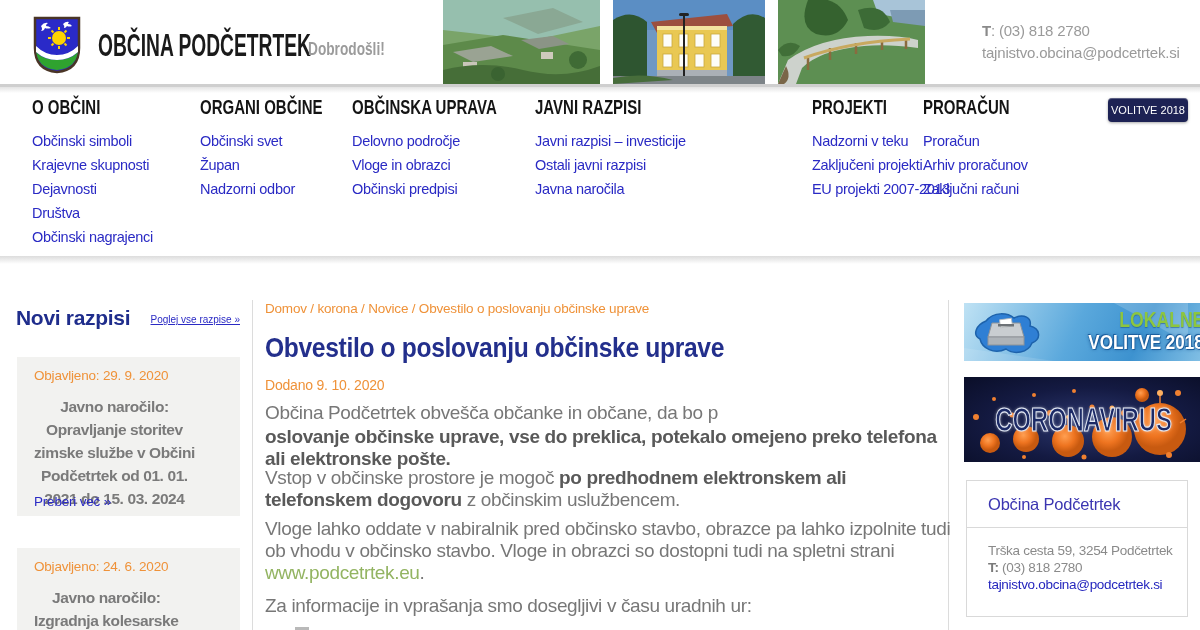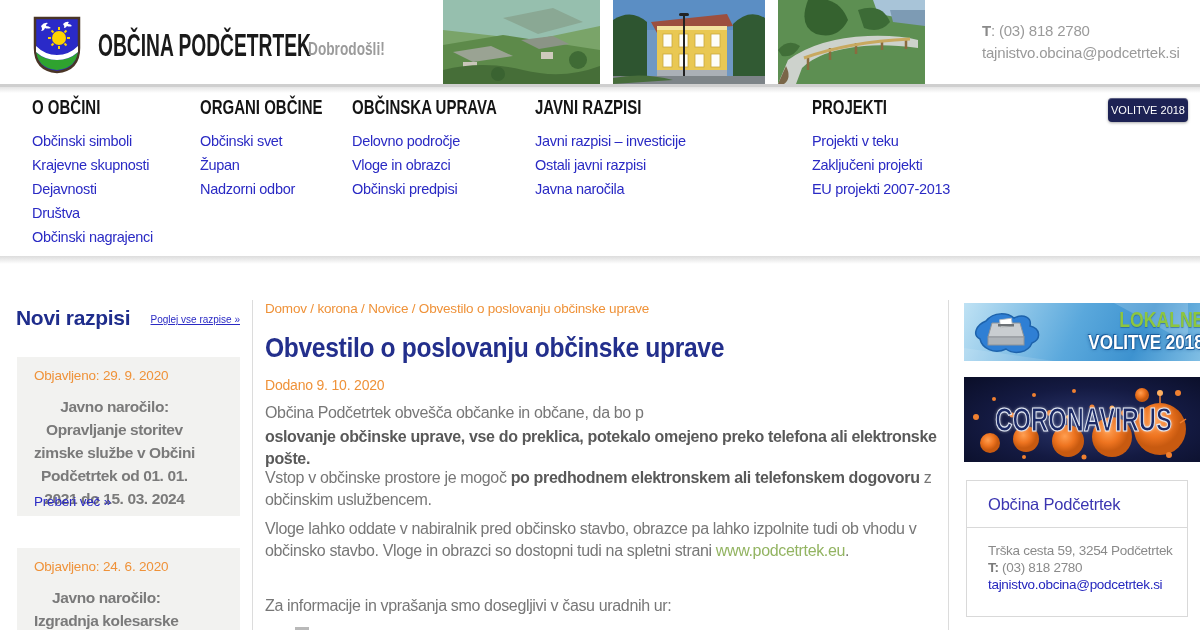--- a/index.html
+++ b/index.html
@@ -41,21 +41,21 @@
   .news-date{position:absolute;left:17px;top:11px;font-size:13.5px;color:#ef9239;letter-spacing:-.2px;}
   .news-title{position:absolute;left:17px;top:38px;font-size:15.5px;font-weight:bold;
        color:#7a7a7a;line-height:23px;letter-spacing:-.4px;cursor:pointer;}
   .news-more{position:absolute;left:17px;top:137px;font-size:13.5px;color:#2a2ac4;
        letter-spacing:-.2px;cursor:pointer;}
 
   
   .crumb{left:265px;top:301px;font-size:13.5px;color:#ef9239;letter-spacing:-.2px;cursor:pointer;}
   .art-title{left:265px;top:332px;font-size:28px;color:#232f8c;letter-spacing:-.4px;transform:scaleX(.88);}
   .art-date{left:265px;top:377px;font-size:14px;color:#ef9239;letter-spacing:-.2px;}
-  .para{left:265px;width:690px;font-size:16px;color:#777;line-height:22px;letter-spacing:-.35px;}
+  .para{left:265px;width:690px;font-size:19px;color:#777;line-height:22px;letter-spacing:-.35px;}
   .para b{color:#595959;}
   .green-link{color:#93b462;cursor:pointer;}
   .trunc-frag{left:295px;top:627px;width:14px;height:3px;background:#8a8a8a;opacity:.6;}
 
   
   .banner{left:964px;width:248px;overflow:hidden;cursor:pointer;}
   #banner-volitve{top:303px;height:58px;
        background:linear-gradient(115deg,#bfe2f4 0%,#5aa8dc 45%,#3d92cf 70%,#8cc6e8 100%);}
   .lv-line1{position:absolute;right:8px;top:4px;font-size:22px;font-weight:bold;color:#8dc63f;
        transform:scaleX(.8);transform-origin:100% 50%;white-space:nowrap;
@@ -208,23 +208,31 @@
     <div><span class="cx nav-head">JAVNI RAZPISI</span></div>
     <div class="nav-list">
       <div class="nav-item">Javni razpisi – investicije</div>
       <div class="nav-item">Ostali javni razpisi</div>
       <div class="nav-item">Javna naročila</div>
     </div>
   </div>
   <div class="abs nav-col" style="left:764px;margin-left:48px;">
     <div><span class="cx nav-head">PROJEKTI</span></div>
     <div class="nav-list">
-      <div class="nav-item">Projekti v teku</div>
+      <div class="nav-item">Nadzorni v teku</div>
       <div class="nav-item">Zaključeni projekti</div>
       <div class="nav-item">EU projekti 2007-2013</div>
+    </div>
+  </div>
+  <div class="abs nav-col" style="left:923px;">
+    <div><span class="cx nav-head">PRORAČUN</span></div>
+    <div class="nav-list">
+      <div class="nav-item">Proračun</div>
+      <div class="nav-item">Arhiv proračunov</div>
+      <div class="nav-item">Zaključni računi</div>
     </div>
   </div>
 
   <div class="abs volitve-btn">VOLITVE 2018</div>
   <div class="abs nav-divider"></div>
 
   <div class="abs vline" style="left:252px;"></div>
   <div class="abs vline" style="left:948px;"></div>
 
   <div class="abs side-title">Novi razpisi</div>

